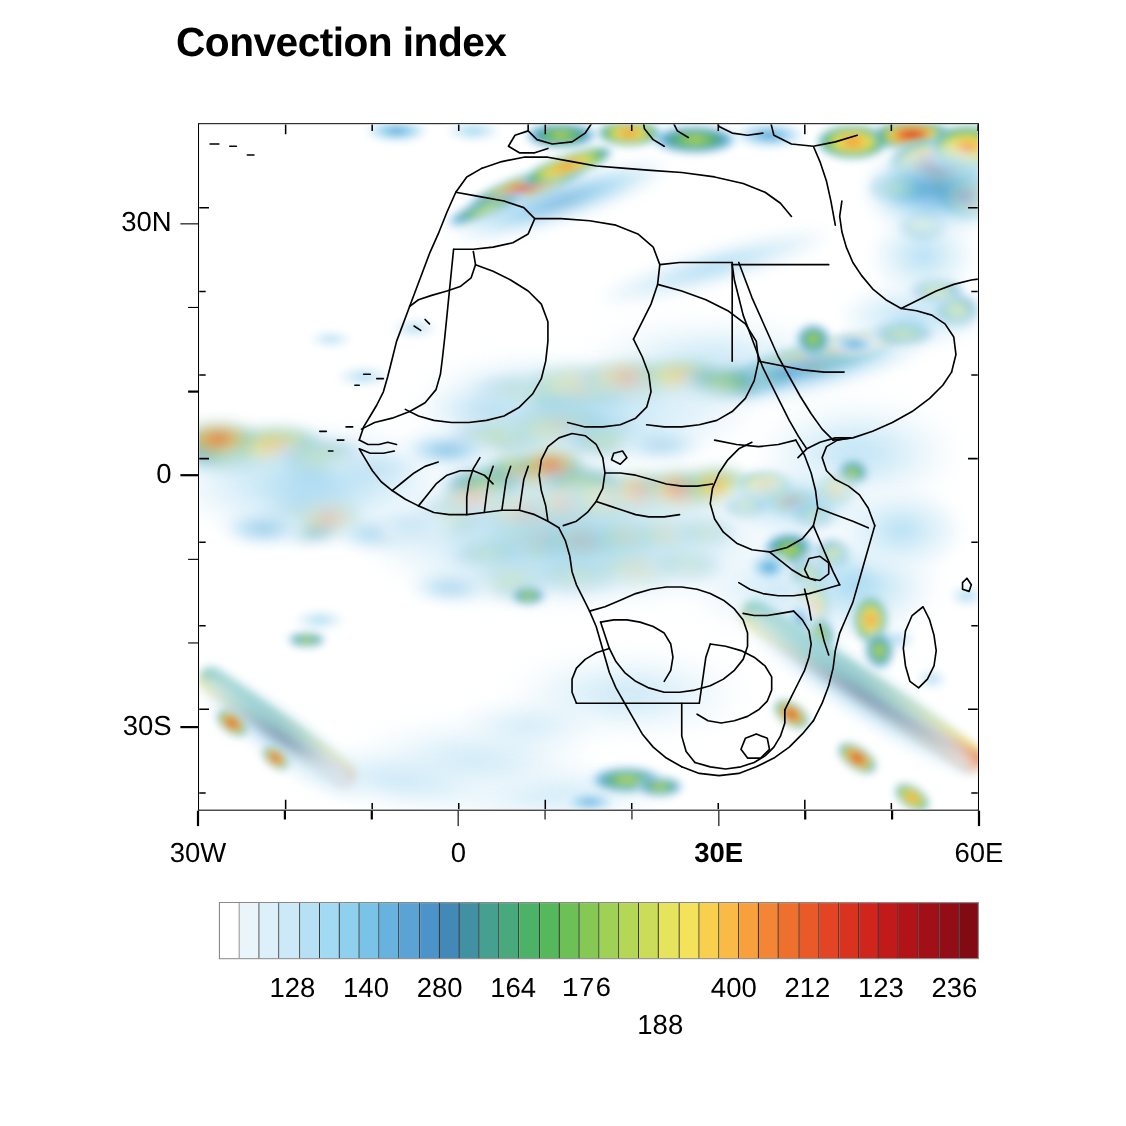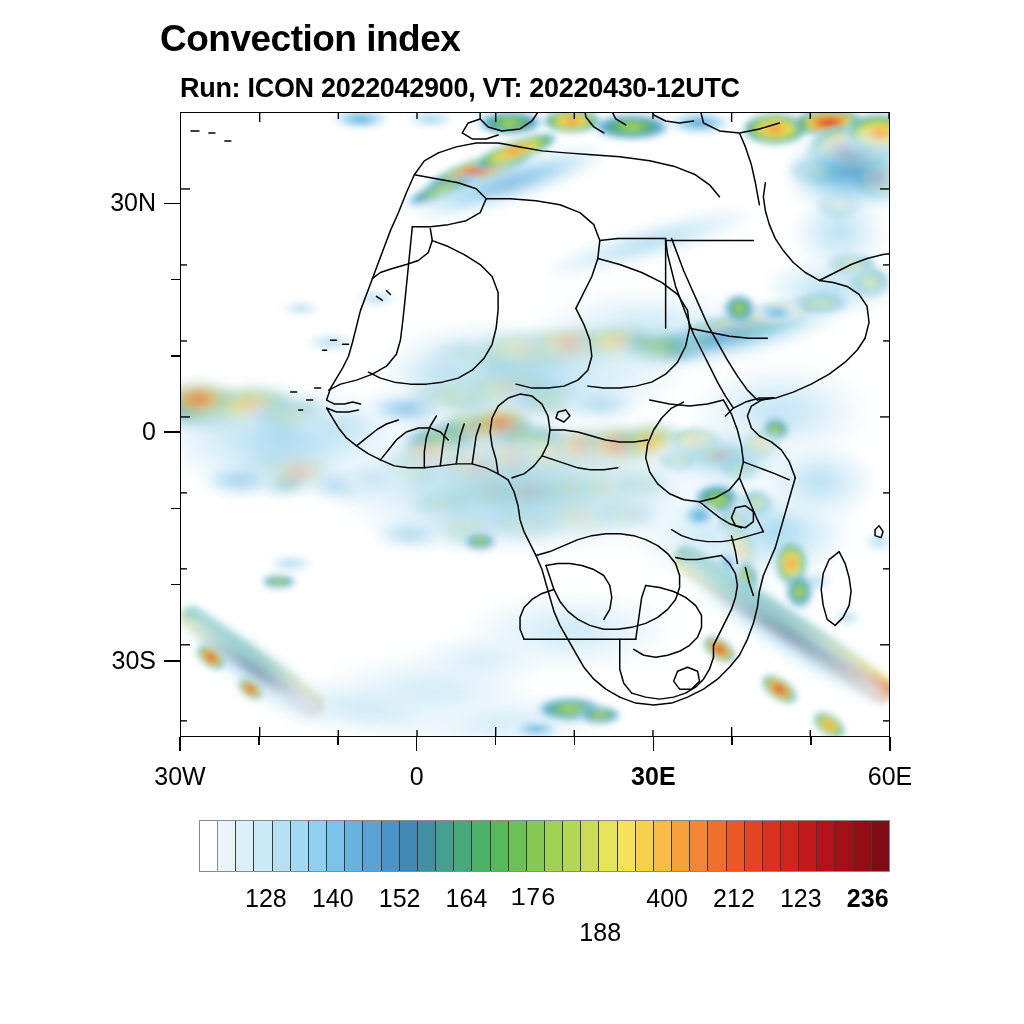--- a/index.html
+++ b/index.html
@@ -20,21 +20,20 @@
   #cbar .cell:last-child{border-right:none;}
   .cblbl{position:absolute;font-size:25px;color:#000;text-align:center;
          transform:translateX(-50%);white-space:nowrap;top:884px;}
 </style>
 </head>
 <body>
 
 <div id="fig">
 
   <div class="ttl" id="title-main">Convection index</div>
-  <div class="ttl" id="title-sub">Run: ICON 2022042900,  VT: 20220430-12UTC</div>
 
   <div id="plot">
     <svg viewBox="0 0 710 625" preserveAspectRatio="none">
       <defs>
 
         <radialGradient id="gHot" cx="50%" cy="50%" r="50%">
           <stop offset="0%" stop-color="#c21a1b"></stop>
           <stop offset="22%" stop-color="#e24424"></stop>
           <stop offset="40%" stop-color="#f38634"></stop>
           <stop offset="56%" stop-color="#f4e25a"></stop>
@@ -607,23 +606,23 @@
       <div class="cell" style="background: rgb(207, 37, 29);"></div>
       <div class="cell" style="background: rgb(194, 26, 27);"></div>
       <div class="cell" style="background: rgb(178, 19, 25);"></div>
       <div class="cell" style="background: rgb(162, 16, 23);"></div>
       <div class="cell" style="background: rgb(146, 13, 21);"></div>
       <div class="cell" style="background: rgb(130, 10, 19);"></div>
     </div>
   <div id="cbar-labels">
       <div class="cblbl" style="left: 265.871px;">128</div>
       <div class="cblbl" style="left: 332.742px;">140</div>
-      <div class="cblbl" style="left: 399.613px;">152</div>
+      <div class="cblbl" style="left: 399.613px;">280</div>
       <div class="cblbl" style="left: 466.484px; text-align: center;">164</div>
       <div class="cblbl" style="left: 533.355px; font-family: Liberation Mono, monospace;">176</div>
       <div class="cblbl" style="left: 600.226px; margin-top: 34px;">188</div>
       <div class="cblbl" style="left: 667.097px;">400</div>
       <div class="cblbl" style="left: 733.968px;">212</div>
       <div class="cblbl" style="left: 800.839px;">123</div>
-      <div class="cblbl" style="left: 867.71px; font-weight: bold;">236</div>
+      <div class="cblbl" style="left: 867.71px;">236</div>
     </div>
 
 </div>
 
 </body></html>

